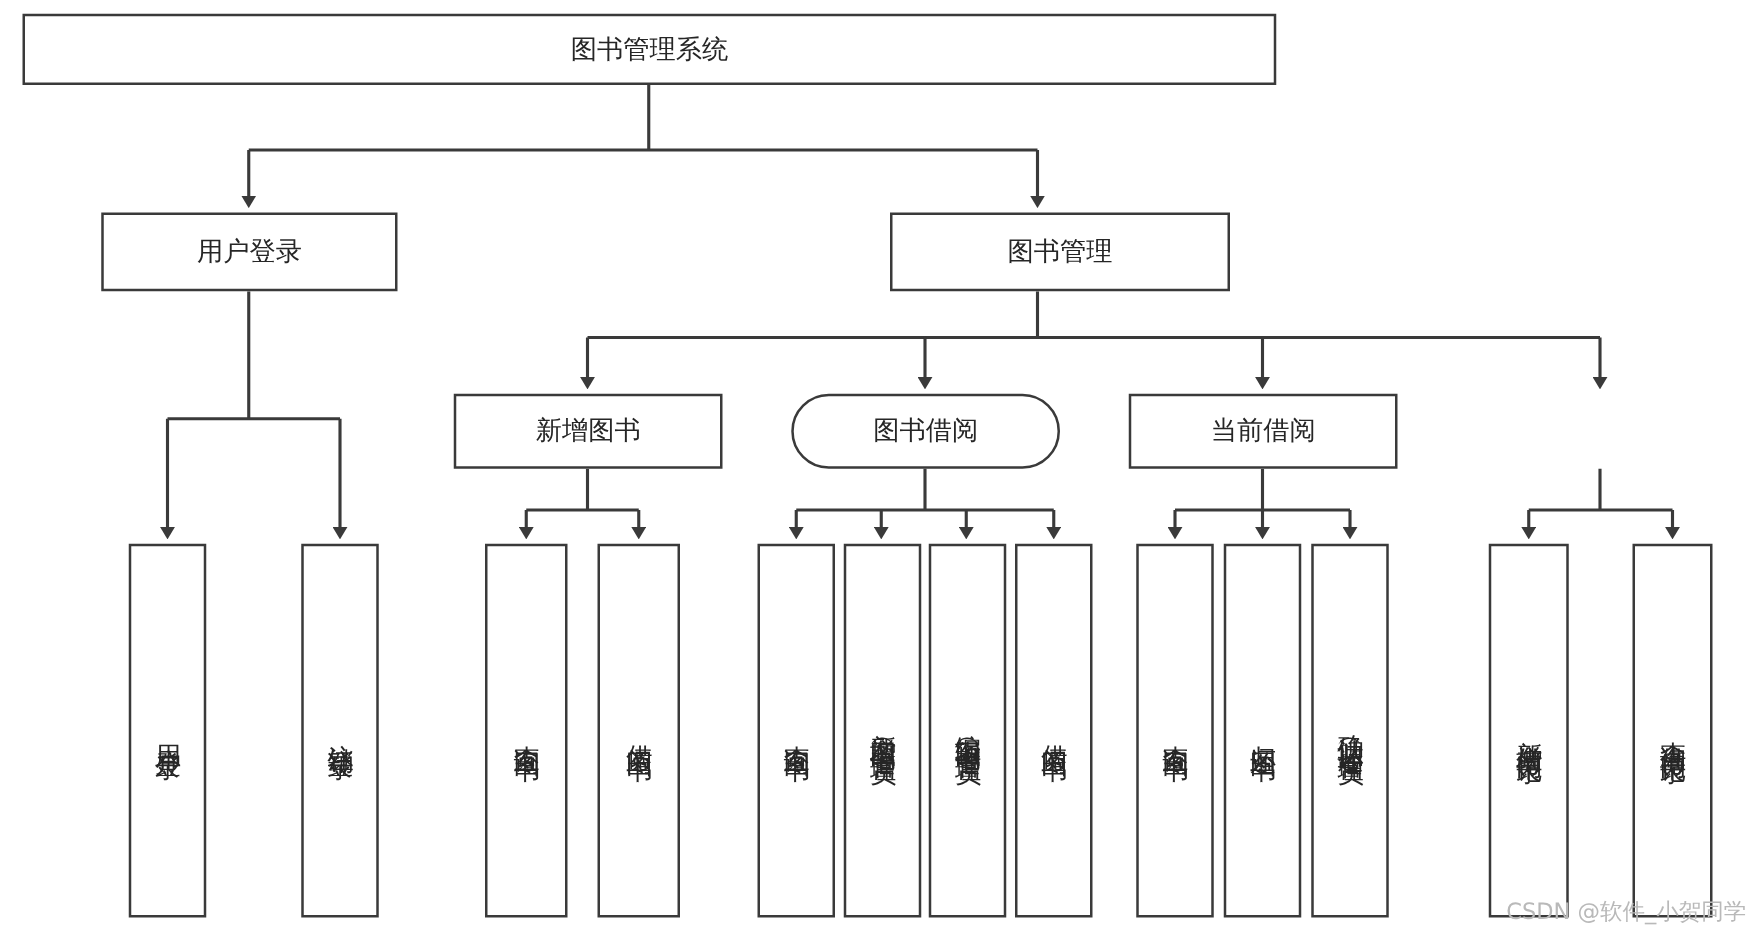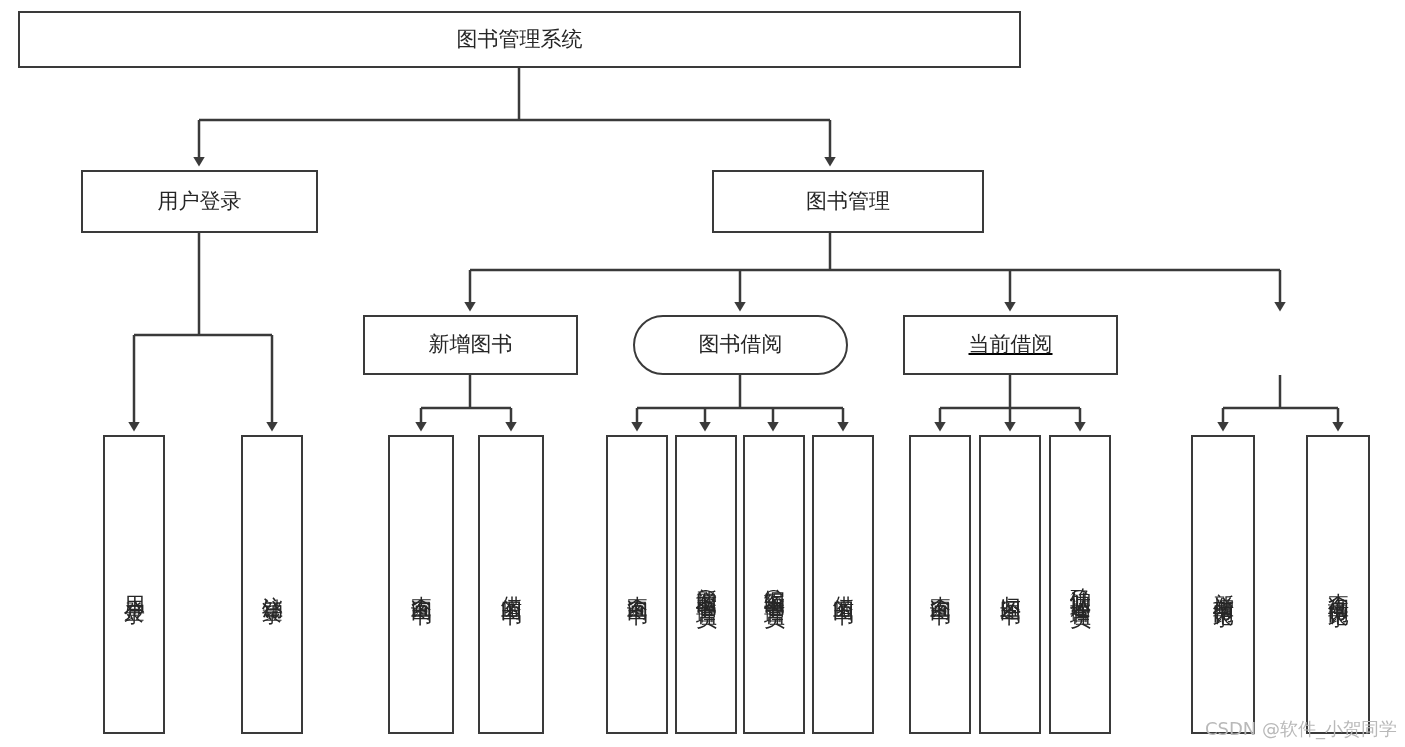--- a/index.html
+++ b/index.html
@@ -115,21 +115,21 @@
   <div class="node h-node" style="left:712px;top:170px;width:272px;height:63px;">
     <span class="label">图书管理</span>
   </div>
 
   <div class="node h-node" style="left:363px;top:315px;width:215px;height:60px;">
     <span class="label">新增图书</span>
   </div>
   <div class="node h-node" style="left:633px;top:315px;width:215px;height:60px;border-radius:30px;">
     <span class="label">图书借阅</span>
   </div>
-  <div class="node h-node" style="left:903px;top:315px;width:215px;height:60px;text-decoration:underline;">
+  <div class="node h-node" style="left:903px;top:315px;width:215px;height:60px;">
     <span class="label">当前借阅</span>
   </div>
 
   <div class="node v-node" style="left:103px;top:435px;width:62px;height:299px;">
     <span class="label">用户登录</span>
   </div>
   <div class="node v-node" style="left:241px;top:435px;width:62px;height:299px;">
     <span class="label">注销登录</span>
   </div>
 

